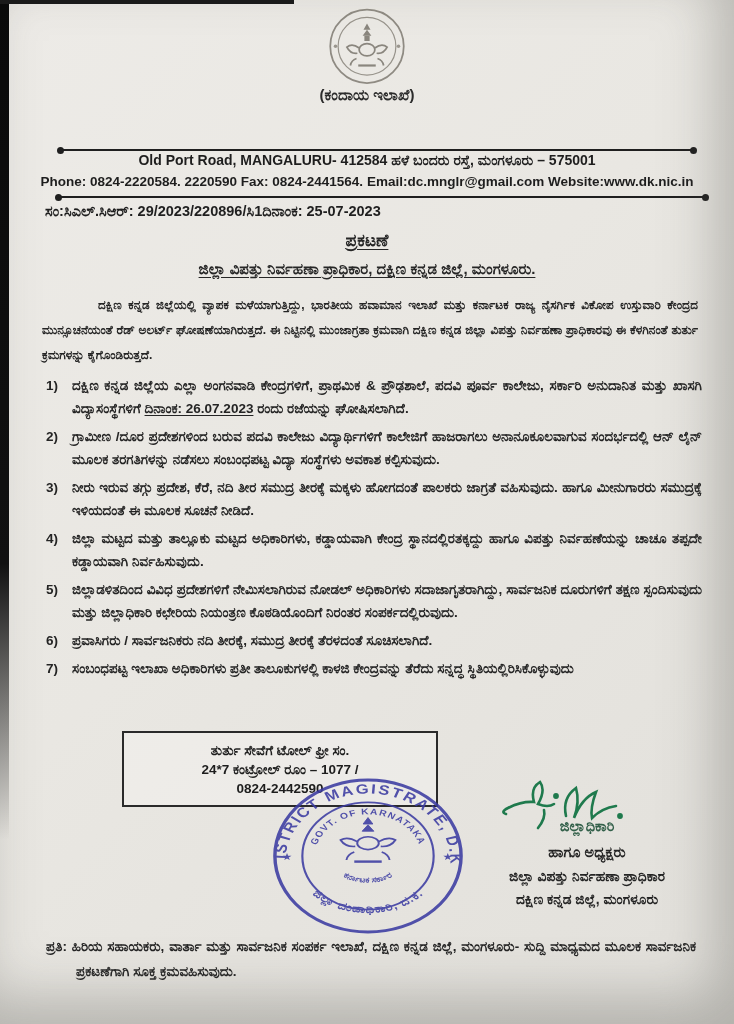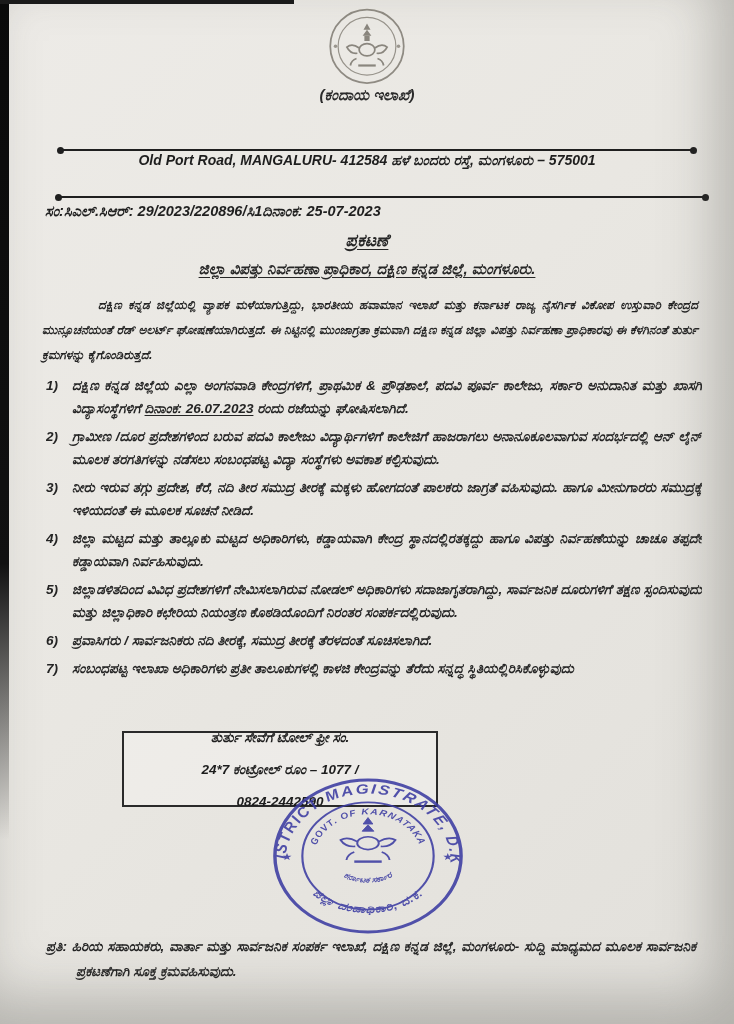--- a/index.html
+++ b/index.html
@@ -6,21 +6,20 @@
   html,body { width:734px; height:1024px; }
   body {
     font-family:"Liberation Sans","DejaVu Sans",sans-serif;
     background:#c9c7c3;
     position:relative; overflow:hidden;
   }
   .paper {
     position:absolute; inset:0;
     background:linear-gradient(135deg,#edebe7 0%,#e9e7e2 45%,#e2e0db 100%);
     color:#262626;
-    font-style:italic;
   }
   .edge-left {
     position:absolute; left:0; top:0; width:9px; height:100%;
     background:linear-gradient(180deg,#0a0a0a 0%,#111 55%,rgba(20,20,20,0) 82%);
     z-index:5;
   }
   .edge-top {
     position:absolute; left:0; top:0; width:40%; height:4px; background:#1a1a1a; z-index:5;
   }
   .vignette { position:absolute; inset:0; pointer-events:none;
@@ -54,21 +53,21 @@
   .list { top:374px; left:46px; right:32px; height:332px; overflow:hidden; }
   .list-item { display:flex; margin-bottom:5px; font-size:13.5px; font-weight:600; line-height:23px; color:#242424; }
   .list-item .num { width:26px; flex:none; }
   .list-item .txt { flex:1; text-align:justify; }
   .ul-b { font-weight:700; text-decoration:underline; text-underline-offset:2px; }
 
   .note { top:707px; left:76px; right:40px; font-size:13.8px; font-weight:700; color:#222; }
 
   .tollfree-box { top:731px; left:122px; width:316px; height:76px;
     border:2px solid #2a2a2a; background:rgba(255,255,255,.25);
-    display:flex; flex-direction:column; justify-content:center; gap:16px;
+    display:flex; flex-direction:column; justify-content:center; gap:3px;
     text-align:center; font-weight:700; font-size:13.5px; color:#1d1d1d; z-index:2; }
 
   .stamp { top:776px; left:270px; z-index:3; opacity:.88; }
   .signature-block { top:778px; left:462px; width:250px; text-align:center; z-index:2; }
   .sig-svg { position:absolute; left:30px; top:-2px; }
   .sig-line1 { margin-top:40px; font-weight:700; font-size:14.5px; color:#33604a; }
   .sig-line2 { margin-top:9px; font-weight:700; font-size:14.5px; color:#242424; }
   .sig-line3 { margin-top:8px; font-weight:700; font-size:13.8px; color:#242424; }
   .sig-line4 { margin-top:7px; font-weight:700; font-size:13.8px; color:#242424; }
 
@@ -98,20 +97,21 @@
     </svg>
   </div>
 
   <div class="abs center dept-line">(ಕಂದಾಯ ಇಲಾಖೆ)</div>
 
   <div class="abs rule rule1">
       <span class="dotL"></span>
       <span class="dotR"></span>
     </div>
   <div class="abs center addr-line">Old Port Road, MANGALURU- 412584 ಹಳೆ ಬಂದರು ರಸ್ತೆ, ಮಂಗಳೂರು – 575001</div>
+  <div class="abs center phone-line">Phone: 0824-2220584. 2220590 Fax: 0824-2441564. Email:dc.mnglr@gmail.com Website:www.dk.nic.in</div>
   <div class="abs rule rule2">
       <span class="dotL"></span>
       <span class="dotR"></span>
     </div>
 
   <div class="abs ref-row">
     <span>ಸಂ:ಸಿಎಲ್.ಸಿಆರ್: 29/2023/220896/ಸಿ1</span>
     <span>ದಿನಾಂಕ: 25-07-2023</span>
   </div>
 
@@ -188,17 +188,32 @@
         <path d="M100 52 l5 8 h-10 z M100 61 l6 8 h-12 z" stroke-width="1"></path>
         <ellipse cx="100" cy="84" rx="11" ry="8" fill="none" stroke-width="2"></ellipse>
         <path d="M89 82 q-10 -7 -17 -2 q5 9 15 8" fill="none" stroke-width="2"></path>
         <path d="M111 82 q10 -7 17 -2 q-5 9 -15 8" fill="none" stroke-width="2"></path>
         <path d="M86 95 q-7 3 -8 10 M114 95 q7 3 8 10" fill="none" stroke-width="2"></path>
         <path d="M86 107 h28" fill="none" stroke-width="3"></path>
       </g>
     </svg>
   </div>
 
+  <div class="abs signature-block">
+    <svg class="sig-svg" width="170" height="64" viewBox="0 0 170 64">
+      <g fill="none" stroke="#1f7a4d" stroke-width="2.6" stroke-linecap="round">
+        <path d="M14 38 q-6 -2 2 -6 q14 -7 26 -6 q-4 -14 6 -20 q6 8 -2 22 q10 4 16 0"></path>
+        <path d="M52 34 q2 8 -6 18"></path>
+        <path d="M74 40 q-4 -18 10 -28 q4 14 -2 30 q8 -20 22 -26 q-6 16 -4 26 q10 -10 24 -12"></path>
+        <circle cx="64" cy="20" r="1.6" fill="#1f7a4d"></circle>
+        <circle cx="128" cy="40" r="1.6" fill="#1f7a4d"></circle>
+      </g>
+    </svg>
+    <div class="sig-line1">ಜಿಲ್ಲಾಧಿಕಾರಿ</div>
+    <div class="sig-line2">ಹಾಗೂ ಅಧ್ಯಕ್ಷರು</div>
+    <div class="sig-line3">ಜಿಲ್ಲಾ ವಿಪತ್ತು ನಿರ್ವಹಣಾ ಪ್ರಾಧಿಕಾರ</div>
+    <div class="sig-line4">ದಕ್ಷಿಣ ಕನ್ನಡ ಜಿಲ್ಲೆ, ಮಂಗಳೂರು</div>
+  </div>
 
   <div class="abs footer">ಪ್ರತಿ: ಹಿರಿಯ ಸಹಾಯಕರು, ವಾರ್ತಾ ಮತ್ತು ಸಾರ್ವಜನಿಕ ಸಂಪರ್ಕ ಇಲಾಖೆ, ದಕ್ಷಿಣ ಕನ್ನಡ ಜಿಲ್ಲೆ, ಮಂಗಳೂರು- ಸುದ್ದಿ ಮಾಧ್ಯಮದ ಮೂಲಕ ಸಾರ್ವಜನಿಕ ಪ್ರಕಟಣೆಗಾಗಿ ಸೂಕ್ತ ಕ್ರಮವಹಿಸುವುದು.</div>
 
   <div class="vignette"></div>
 </div>
 
 </body></html>

